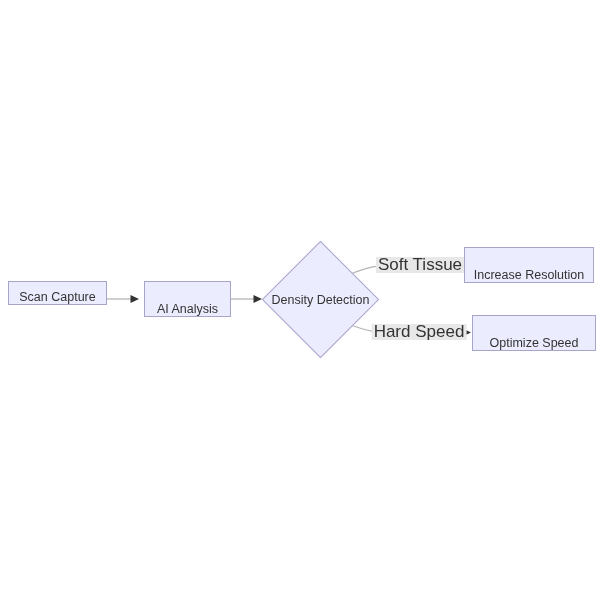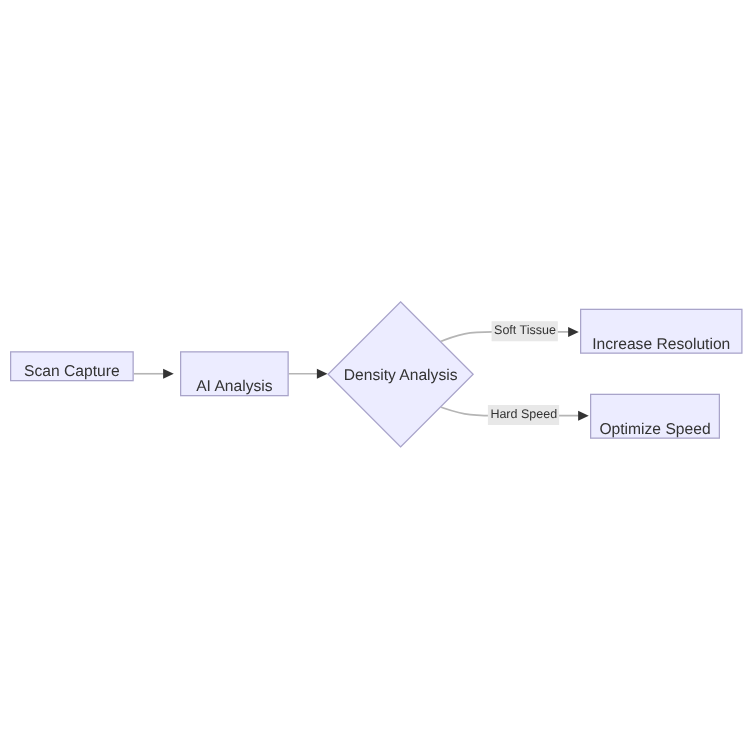--- a/index.html
+++ b/index.html
@@ -35,21 +35,21 @@
   }
   .diamond-label{
     position:absolute;left:50%;top:50%;
     transform:translate(-50%,-50%);
     white-space:nowrap;font-size:12.5px;color:var(--text);
   }
   .edge-label{
     position:absolute;
     transform:translate(-50%,-50%);
     background:var(--label-bg);
-    font-size:10px;line-height:14px;
+    font-size:17px;line-height:14px;
     padding:1px 2px;
     white-space:nowrap;color:var(--text);
   }
 </style>
 </head>
 <body>
 
 <div class="canvas">
 
   <svg class="edges" viewBox="0 0 600 600" xmlns="http://www.w3.org/2000/svg">
@@ -70,28 +70,28 @@
   <div class="node" style="left:8px;top:281px;width:99px;height:24px">
     <span>Scan Capture</span>
   </div>
 
   <div class="node" style="left:144px;top:281px;width:87px;height:36px">
     <span>AI Analysis</span>
   </div>
 
   <div class="diamond-wrap">
     <div class="diamond-shape"></div>
-    <span class="diamond-label">Density Analysis</span>
+    <span class="diamond-label">Density Detection</span>
   </div>
 
   <div class="node" style="left:464px;top:247px;width:130px;height:36px">
     <span>Increase Resolution</span>
   </div>
 
-  <div class="node" style="left:472px;top:315px;width:104px;height:36px">
+  <div class="node" style="left:472px;top:315px;width:124px;height:36px">
     <span>Optimize Speed</span>
   </div>
 
   <div class="edge-label" style="left:420px;top:264.5px">Soft Tissue</div>
 
   <div class="edge-label" style="left:419px;top:331.5px">Hard Speed</div>
 
 </div>
 
 </body></html>

